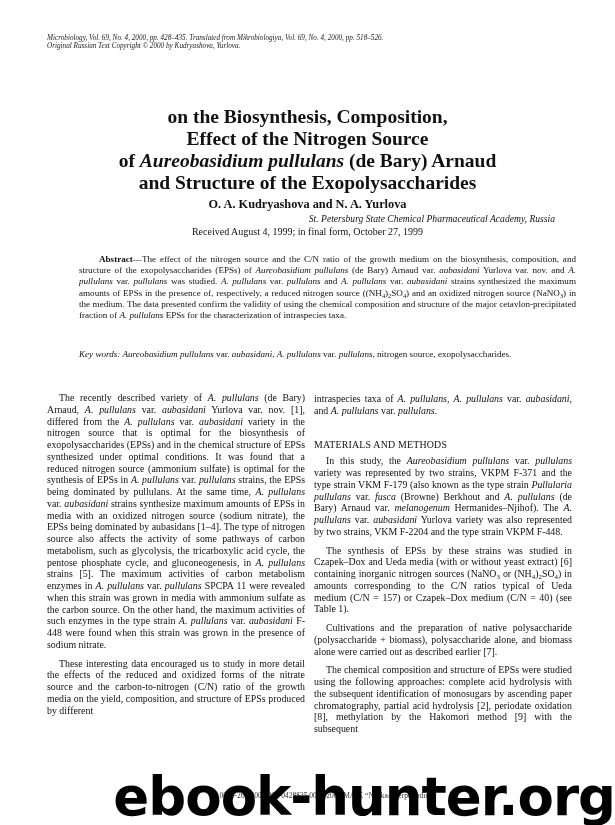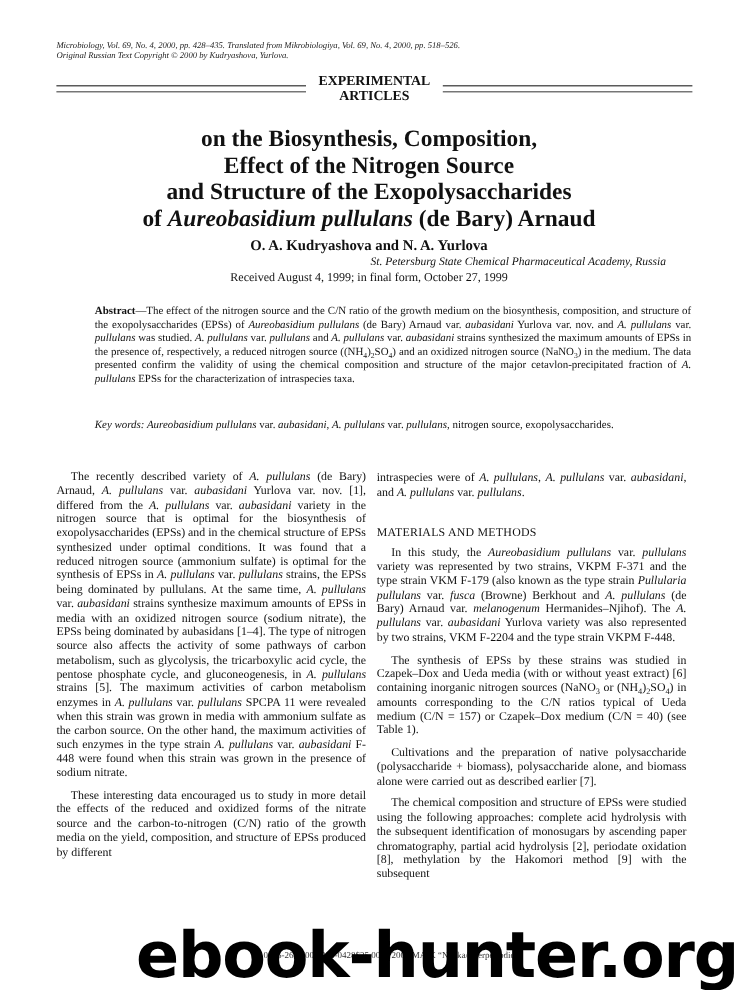--- a/index.html
+++ b/index.html
@@ -10,21 +10,21 @@
     .rule { position: absolute; top: 8px; height: 4px; border-top: 1.6px solid #333; border-bottom: 1px solid #555; }
     .rule.left { left: 0; width: 208px; }
     .rule.right { left: 322px; width: 208px; }
     .banner-text { position: absolute; left: 210px; width: 110px; top: 0; text-align: center; font-weight: bold; font-size: 11.5px; line-height: 11.5px; }
     .title { position: absolute; left: 60px; top: 106px; width: 495px; text-align: center; font-weight: bold; font-size: 19.5px; line-height: 22px; }
     .title em { font-style: italic; }
     .authors { position: absolute; left: 60px; top: 197px; width: 495px; text-align: center; font-weight: bold; font-size: 12.3px; line-height: 14px; }
     .affil { position: absolute; left: 60px; top: 213px; width: 495px; text-align: right; font-style: italic; font-size: 9.6px; line-height: 11px; }
     .received { position: absolute; left: 60px; top: 226px; width: 495px; text-align: center; font-size: 10px; line-height: 11px; }
     .abstract { position: absolute; left: 79px; top: 254px; width: 497px; font-size: 9.1px; line-height: 11.2px; text-align: justify; }
-    .abstract b { font-weight: bold; }
+    .abstract b { font-weight: bold; margin-left: 20px; }
     .keywords { position: absolute; left: 79px; top: 349px; width: 497px; font-size: 9.1px; line-height: 11.2px; text-align: justify; }
     .col { position: absolute; top: 392px; width: 258px; font-size: 9.9px; line-height: 11.75px; text-align: justify; }
     .col.left { left: 47px; }
     .col.right { left: 314px; top: 393px; }
     .col p { margin: 0; text-indent: 12px; }
     .col p + p { margin-top: 7px; }
     .col p.noindent { text-indent: 0; }
     .heading { text-align: left; font-size: 9.9px; letter-spacing: 0.2px; margin: 22px 0 5px 0; }
     em, i { font-style: italic; }
     sub { font-size: 70%; vertical-align: -2px; line-height: 0; }
@@ -34,55 +34,47 @@
 </head>
 <body>
 
 <div class="page">
 
   <div class="citation">
     <div>Microbiology, Vol. 69, No. 4, 2000, pp. 428–435. Translated from Mikrobiologiya, Vol. 69, No. 4, 2000, pp. 518–526.</div>
     <div>Original Russian Text Copyright © 2000 by Kudryashova, Yurlova.</div>
   </div>
 
-  <div class="section-banner">
-    <div class="rule left"></div>
-    <div class="banner-text">
-      <div>EXPERIMENTAL</div>
-      <div>ARTICLES</div>
-    </div>
-    <div class="rule right"></div>
-  </div>
 
   <div class="title">
     <div>on the Biosynthesis, Composition,</div>
     <div>Effect of the Nitrogen Source</div>
+    <div><span>of </span><em>Aureobasidium pullulans</em><span> (de Bary) Arnaud</span></div>
     <div>and Structure of the Exopolysaccharides</div>
-    <div><span>of </span><em>Aureobasidium pullulans</em><span> (de Bary) Arnaud</span></div>
   </div>
 
   <div class="authors">O. A. Kudryashova and N. A. Yurlova</div>
   <div class="affil">St. Petersburg State Chemical Pharmaceutical Academy, Russia</div>
   <div class="received">Received August 4, 1999; in final form, October 27, 1999</div>
 
   <div class="abstract">
     <b>Abstract</b><span>—The effect of the nitrogen source and the C/N ratio of the growth medium on the biosynthesis, composition, and structure of the exopolysaccharides (EPSs) of </span><em>Aureobasidium pullulans</em><span> (de Bary) Arnaud var. </span><em>aubasidani</em><span> Yurlova var. nov. and </span><em>A. pullulans</em><span> var. </span><em>pullulans</em><span> was studied. </span><em>A. pullulans</em><span> var. </span><em>pullulans</em><span> and </span><em>A. pullulans</em><span> var. </span><em>aubasidani</em><span> strains synthesized the maximum amounts of EPSs in the presence of, respectively, a reduced nitrogen source ((NH</span><sub>4</sub><span>)</span><sub>2</sub><span>SO</span><sub>4</sub><span>) and an oxidized nitrogen source (NaNO</span><sub>3</sub><span>) in the medium. The data presented confirm the validity of using the chemical composition and structure of the major cetavlon-precipitated fraction of </span><em>A. pullulans</em><span> EPSs for the characterization of intraspecies taxa.</span>
   </div>
 
   <div class="keywords">
     <em>Key words:</em><em> Aureobasidium pullulans</em><span> var. </span><em>aubasidani</em><span>, </span><em>A. pullulans</em><span> var. </span><em>pullulans</em><span>, nitrogen source, exopolysaccharides.</span>
   </div>
 
   <div class="col left">
     <p class="mixed"><span>The recently described variety of </span><em>A. pullulans</em><span> (de Bary) Arnaud, </span><em>A. pullulans</em><span> var. </span><em>aubasidani</em><span> Yurlova var. nov. [1], differed from the </span><em>A. pullulans</em><span> var. </span><em>aubasidani</em><span> variety in the nitrogen source that is optimal for the biosynthesis of exopolysaccharides (EPSs) and in the chemical structure of EPSs synthesized under optimal conditions. It was found that a reduced nitrogen source (ammonium sulfate) is optimal for the synthesis of EPSs in </span><em>A. pullulans</em><span> var. </span><em>pullulans</em><span> strains, the EPSs being dominated by pullulans. At the same time, </span><em>A. pullulans</em><span> var. </span><em>aubasidani</em><span> strains synthesize maximum amounts of EPSs in media with an oxidized nitrogen source (sodium nitrate), the EPSs being dominated by aubasidans [1–4]. The type of nitrogen source also affects the activity of some pathways of carbon metabolism, such as glycolysis, the tricarboxylic acid cycle, the pentose phosphate cycle, and gluconeogenesis, in </span><em>A. pullulans</em><span> strains [5]. The maximum activities of carbon metabolism enzymes in </span><em>A. pullulans</em><span> var. </span><em>pullulans</em><span> SPCPA 11 were revealed when this strain was grown in media with ammonium sulfate as the carbon source. On the other hand, the maximum activities of such enzymes in the type strain </span><em>A. pullulans</em><span> var. </span><em>aubasidani</em><span> F-448 were found when this strain was grown in the presence of sodium nitrate.</span></p>
     <p>These interesting data encouraged us to study in more detail the effects of the reduced and oxidized forms of the nitrate source and the carbon-to-nitrogen (C/N) ratio of the growth media on the yield, composition, and structure of EPSs produced by different</p>
   </div>
 
   <div class="col right">
-    <p class="noindent mixed"><span>intraspecies were of </span><em>A. pullulans</em><span>, </span><em>A. pullulans</em><span> var. </span><em>aubasidani</em><span>, and </span><em>A. pullulans</em><span> var. </span><em>pullulans</em><span>.</span></p>
+    <p class="noindent mixed"><span>intraspecies taxa of </span><em>A. pullulans</em><span>, </span><em>A. pullulans</em><span> var. </span><em>aubasidani</em><span>, and </span><em>A. pullulans</em><span> var. </span><em>pullulans</em><span>.</span></p>
     <div class="heading">MATERIALS AND METHODS</div>
     <p class="mixed"><span>In this study, the </span><em>Aureobasidium pullulans</em><span> var. </span><em>pullulans</em><span> variety was represented by two strains, VKPM F-371 and the type strain VKM F-179 (also known as the type strain </span><em>Pullularia pullulans</em><span> var. </span><em>fusca</em><span> (Browne) Berkhout and </span><em>A. pullulans</em><span> (de Bary) Arnaud var. </span><em>melanogenum</em><span> Hermanides–Njihof). The </span><em>A. pullulans</em><span> var. </span><em>aubasidani</em><span> Yurlova variety was also represented by two strains, VKM F-2204 and the type strain VKPM F-448.</span></p>
     <p class="mixed"><span>The synthesis of EPSs by these strains was studied in Czapek–Dox and Ueda media (with or without yeast extract) [6] containing inorganic nitrogen sources (NaNO</span><sub>3</sub><span> or (NH</span><sub>4</sub><span>)</span><sub>2</sub><span>SO</span><sub>4</sub><span>) in amounts corresponding to the C/N ratios typical of Ueda medium (C/N = 157) or Czapek–Dox medium (C/N = 40) (see Table 1).</span></p>
     <p>Cultivations and the preparation of native polysaccharide (polysaccharide + biomass), polysaccharide alone, and biomass alone were carried out as described earlier [7].</p>
     <p>The chemical composition and structure of EPSs were studied using the following approaches: complete acid hydrolysis with the subsequent identification of monosugars by ascending paper chromatography, partial acid hydrolysis [2], periodate oxidation [8], methylation by the Hakomori method [9] with the subsequent</p>
   </div>
 
   <div class="footer">0026-2617/00/6904-0428$25.00 © 2000 MAIK “Nauka/Interperiodica”</div>
   <div class="watermark">ebook-hunter.org</div>
 </div>

